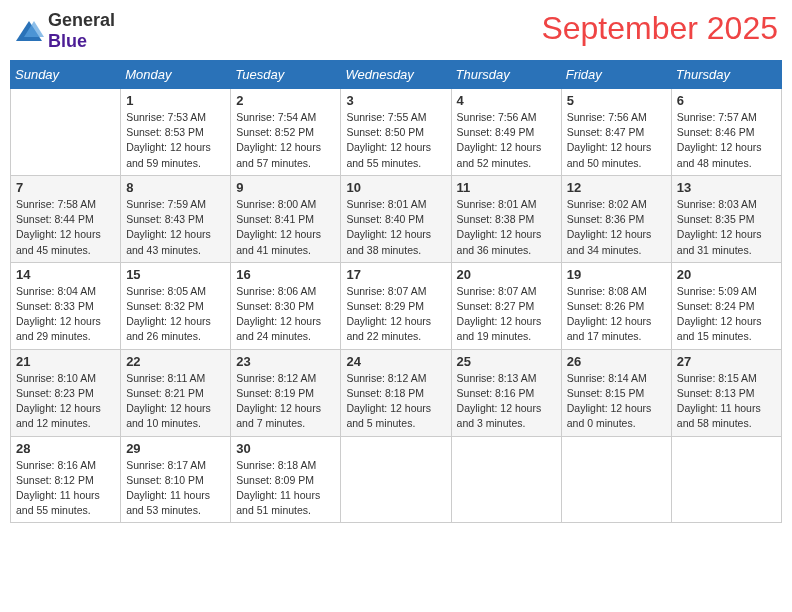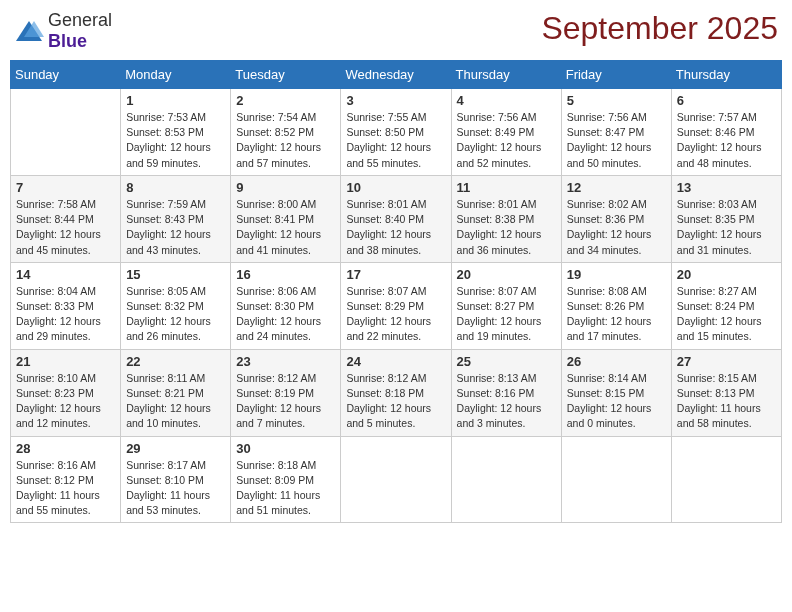--- a/index.html
+++ b/index.html
@@ -17,59 +17,60 @@
       margin-bottom: 8px;
       padding: 0 4px;
     }
     .logo {
       display: flex;
       align-items: center;
       gap: 4px;
     }
     .logo-text-general {
       font-size: 18px;
-      font-weight: normal;
+      font-weight: bold;
       color: #333;
     }
     .logo-text-blue {
       font-size: 18px;
       font-weight: bold;
       color: #4c1d95;
     }
     .logo-icon {
       width: 30px;
       height: 24px;
     }
     .title-area {
       text-align: right;
     }
     .month-title {
       font-size: 32px;
       font-weight: normal;
-      color: #7f1d1d;
+      color: #ef4444;
     }
     .subtitle {
       font-size: 14px;
       color: #555;
     }
     table {
       width: 100%;
       border-collapse: collapse;
       font-size: 11px;
     }
     thead tr {
       background-color: #2a72b8;
       color: #fff;
     }
     thead th {
       padding: 6px 4px;
       text-align: left;
       font-size: 13px;
       font-weight: normal;
       border: 1px solid #2a72b8;
+      font-style: italic;
     }
     tbody tr {
       vertical-align: top;
     }
     tbody td {
       border: 1px solid #ccc;
       padding: 4px 5px;
       min-height: 80px;
       height: 85px;
       color: #333;
@@ -261,21 +262,21 @@
         </td>
         <td>
           <span class="day-number">19</span>
           <div class="cell-text" style="white-space: pre-line;">Sunrise: 8:08 AM
 Sunset: 8:26 PM
 Daylight: 12 hours
 and 17 minutes.</div>
         </td>
         <td>
           <span class="day-number">20</span>
-          <div class="cell-text" style="white-space: pre-line;">Sunrise: 8:27 AM
+          <div class="cell-text" style="white-space: pre-line;">Sunrise: 5:09 AM
 Sunset: 8:24 PM
 Daylight: 12 hours
 and 15 minutes.</div>
         </td>
       </tr>
       <tr>
         <td>
           <span class="day-number">21</span>
           <div class="cell-text" style="white-space: pre-line;">Sunrise: 8:10 AM
 Sunset: 8:23 PM

